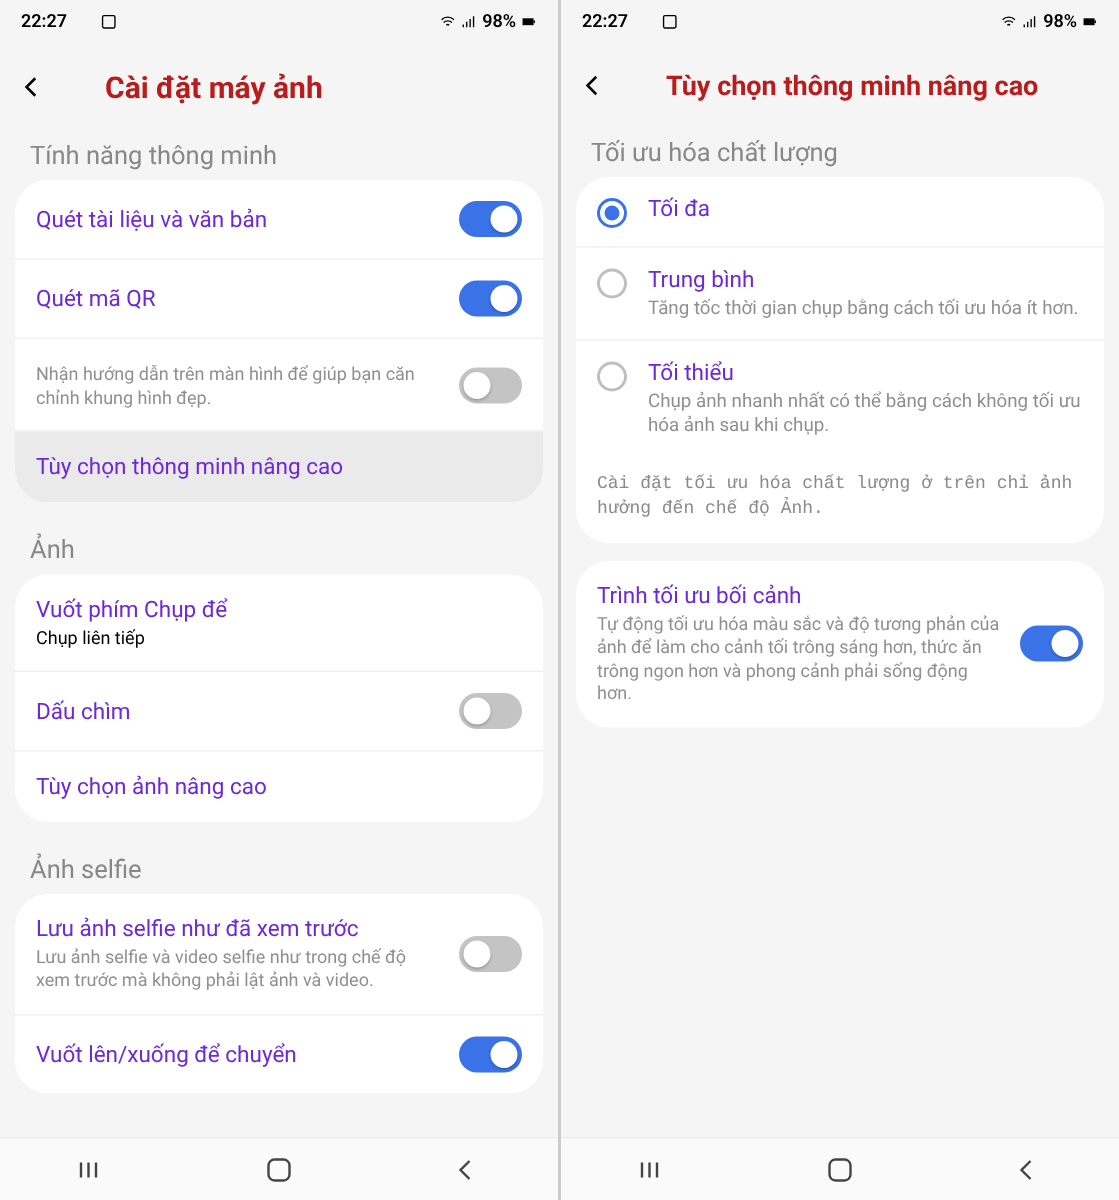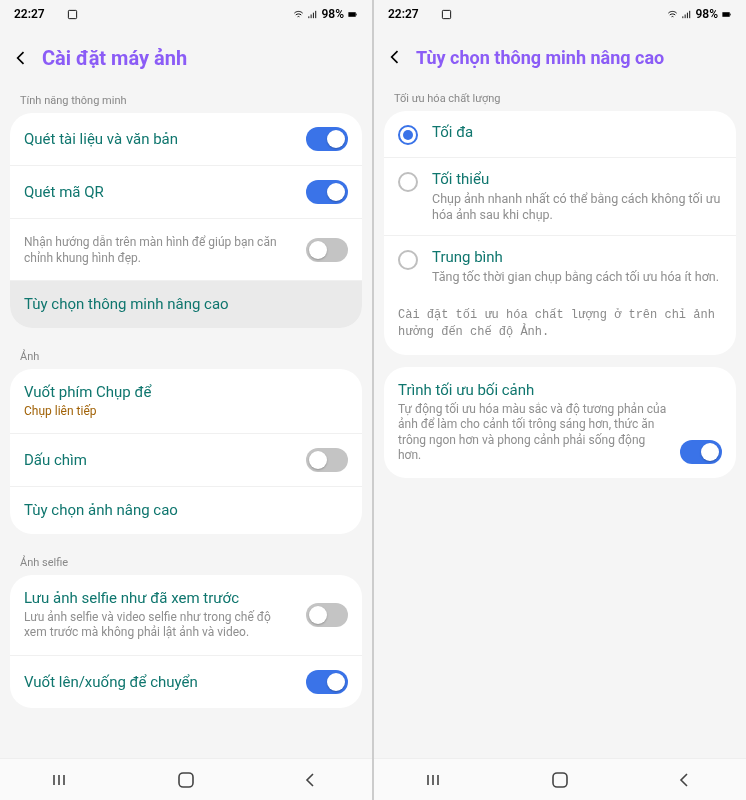--- a/index.html
+++ b/index.html
@@ -6,31 +6,31 @@
   html, body { width: 746px; height: 800px; font-family: -apple-system, "Segoe UI", Roboto, Arial, sans-serif; background: #e8e8e8; }
   .screens { display: flex; width: 746px; height: 800px; gap: 2px; background: #ccc; }
   .phone { flex: 1; background: #f5f5f5; display: flex; flex-direction: column; position: relative; overflow: hidden; }
   .statusbar { height: 28px; display: flex; align-items: center; justify-content: space-between; padding: 0 14px; font-size: 12px; font-weight: 600; color: #000; background: #f5f5f5; }
   .statusbar .sbleft { display: flex; align-items: center; gap: 22px; }
   .statusbar .sbright { display: flex; align-items: center; gap: 3px; }
   .mini-icon { width: 11px; height: 11px; display: inline-block; }
   .header { display: flex; align-items: center; padding: 18px 16px 14px 10px; gap: 10px; }
   .chev-left { width: 22px; height: 22px; display: flex; align-items: center; justify-content: center; }
   .chev-left svg { stroke: #000; stroke-width: 2; fill: none; }
-  .title { font-size: 20px; font-weight: 700; color: #8b5cf6; }
+  .title { font-size: 20px; font-weight: 700; color: #b91c1c; margin-left: 28px; }
   .content { flex: 1; overflow: hidden; padding: 0 10px; }
-  .section-label { font-size: 11px; color: #888; padding: 10px 10px 6px 10px; }
+  .section-label { font-size: 17px; color: #888; padding: 10px 10px 6px 10px; }
   .card { background: #fff; border-radius: 22px; overflow: hidden; margin-bottom: 12px; }
   .row { padding: 14px 14px; display: flex; align-items: center; gap: 10px; border-top: 1px solid #f0f0f0; }
   .row:first-child { border-top: none; }
   .row.selected { background: #eaeaea; }
   .row-text { flex: 1; min-width: 0; }
-  .row-title { font-size: 15px; color: #0f766e; line-height: 1.25; }
+  .row-title { font-size: 15px; color: #6d28d9; line-height: 1.25; }
   .row-sub { font-size: 12px; color: #8f8f8f; margin-top: 2px; line-height: 1.3; }
-  .row-sub.blue { color: #a16207; }
+  .row-sub.blue { color: #000000; }
   .toggle { width: 42px; height: 24px; border-radius: 12px; position: relative; flex-shrink: 0; }
   .toggle .knob { width: 18px; height: 18px; border-radius: 50%; background: #fff; position: absolute; top: 3px; box-shadow: 0 1px 2px rgba(0,0,0,.25); }
   .toggle.on { background: #3a73e8; }
   .toggle.on .knob { right: 3px; }
   .toggle.off { background: #c4c4c4; }
   .toggle.off .knob { left: 3px; }
   .radio { width: 20px; height: 20px; border-radius: 50%; border: 2px solid #bfbfbf; position: relative; flex-shrink: 0; margin-top: 2px; }
   .radio.on { border-color: #3a73e8; }
   .radio.on::after { content: ""; position: absolute; width: 10px; height: 10px; border-radius: 50%; background: #3a73e8; top: 3px; left: 3px; }
   .radio-row { padding: 12px 14px; display: flex; gap: 14px; align-items: flex-start; border-top: 1px solid #f0f0f0; }
@@ -214,36 +214,36 @@
       <div class="card opt-card">
         <div class="radio-row">
           <div class="radio on"></div>
           <div class="radio-text">
               <div class="row-title">Tối đa</div>
             </div>
         </div>
         <div class="radio-row">
           <div class="radio"></div>
           <div class="radio-text">
-            <div class="row-title">Tối thiểu</div>
-            <div class="row-sub">Chụp ảnh nhanh nhất có thể bằng cách không tối ưu hóa ảnh sau khi chụp.</div>
+            <div class="row-title">Trung bình</div>
+            <div class="row-sub">Tăng tốc thời gian chụp bằng cách tối ưu hóa ít hơn.</div>
           </div>
         </div>
         <div class="radio-row">
           <div class="radio"></div>
           <div class="radio-text">
-            <div class="row-title">Trung bình</div>
-            <div class="row-sub">Tăng tốc thời gian chụp bằng cách tối ưu hóa ít hơn.</div>
+            <div class="row-title">Tối thiểu</div>
+            <div class="row-sub">Chụp ảnh nhanh nhất có thể bằng cách không tối ưu hóa ảnh sau khi chụp.</div>
           </div>
         </div>
         <div class="note">Cài đặt tối ưu hóa chất lượng ở trên chỉ ảnh hưởng đến chế độ Ảnh.</div>
       </div>
 
       <div class="card">
-        <div class="row" style="align-items:flex-end">
+        <div class="row" style="align-items:center">
           <div class="row-text">
             <div class="row-title">Trình tối ưu bối cảnh</div>
             <div class="row-sub">Tự động tối ưu hóa màu sắc và độ tương phản của ảnh để làm cho cảnh tối trông sáng hơn, thức ăn trông ngon hơn và phong cảnh phải sống động hơn.</div>
           </div>
           <div class="toggle on">
               <div class="knob"></div>
             </div>
         </div>
       </div>
     </div>

